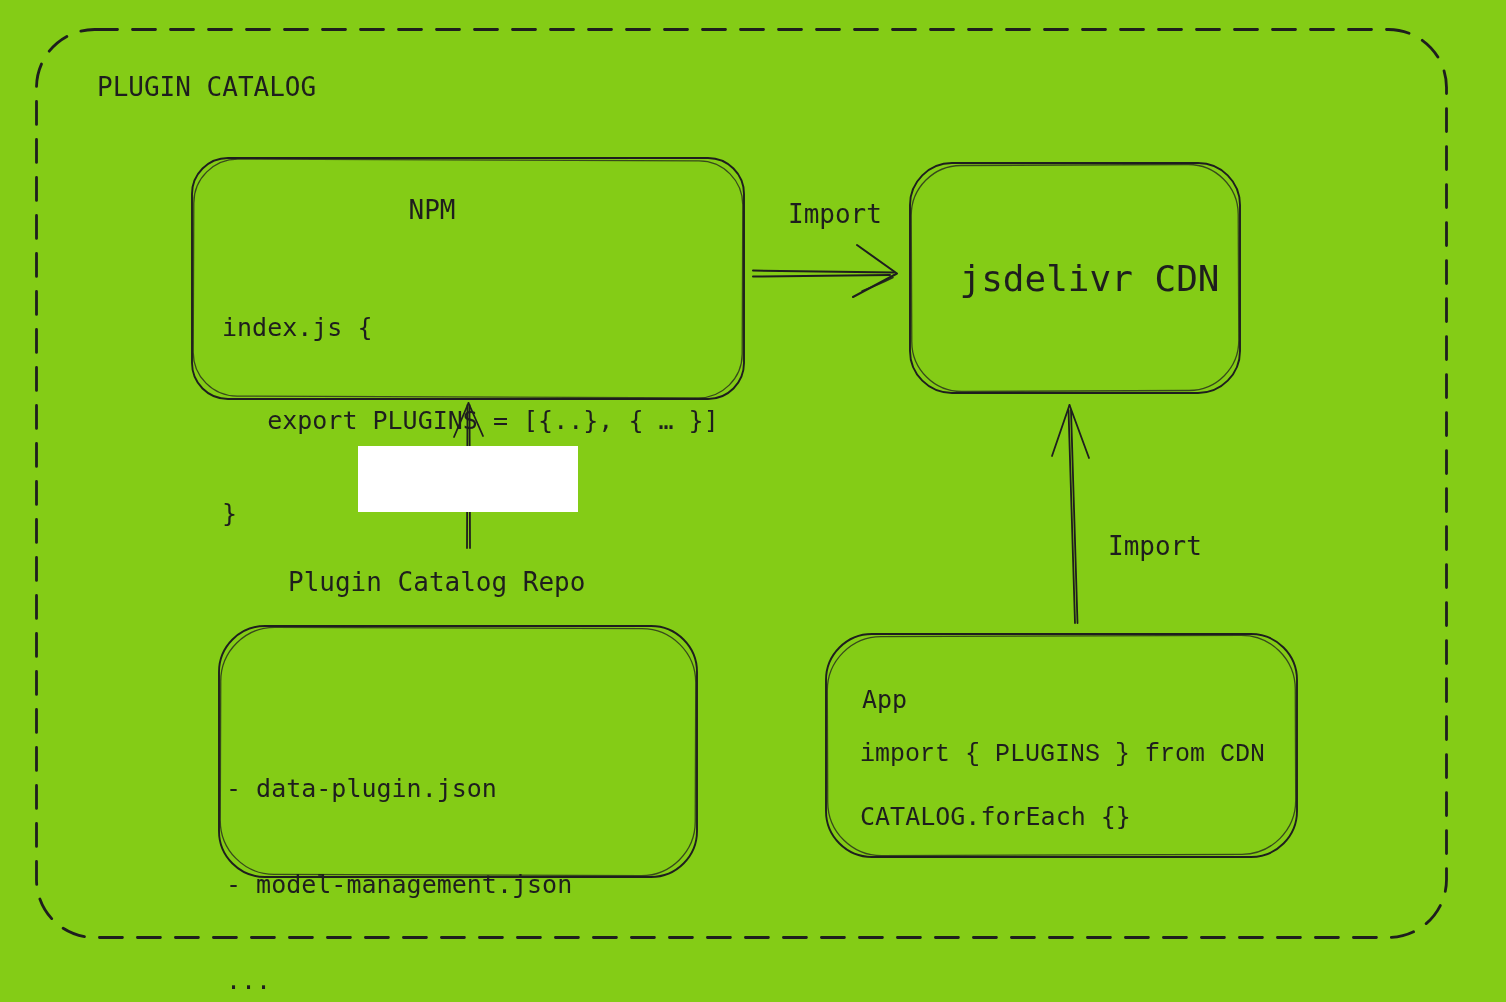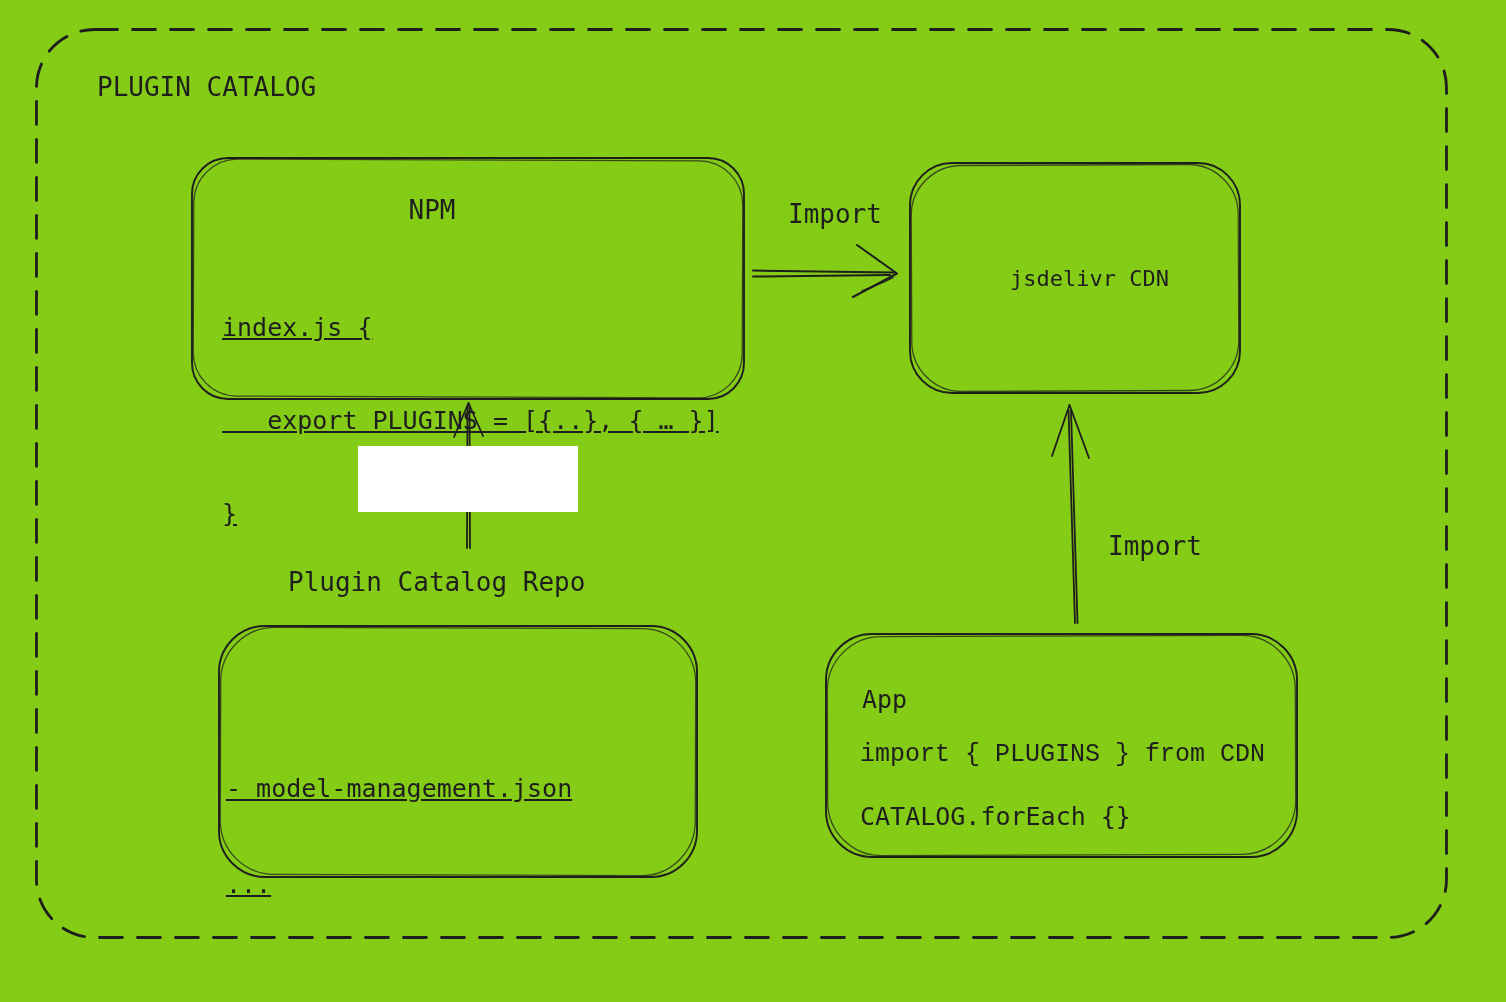--- a/index.html
+++ b/index.html
@@ -21,21 +21,21 @@
     width: 1506px; height: 1002px;
   }
   .txt {
     position: absolute;
     font-size: 25px;
     line-height: 31px;
     white-space: pre;
     color: #1e1e1e;
   }
   .center { text-align: center; }
-  .code-block .txt-line { white-space: pre; text-decoration: underline; }
+  .code-block .txt-line { white-space: pre; }
   .edge-label-island {
     background: #ffffff;
     padding: 2px 6px;
   }
   .cdn-label-wrap {
     position: absolute;
     display: flex;
     align-items: center;
     justify-content: center;
   }
@@ -96,28 +96,29 @@
   <div class="txt center" style="left:192px; top:195px; width:480px; font-size:26px;">NPM</div>
   <div class="txt code-block" style="left:222px; top:250px;">
     <div class="txt-line">index.js {</div>
     <div class="txt-line">   export PLUGINS = [{..}, { … }]</div>
     <div class="txt-line">}</div>
   </div>
 
   <div class="txt" style="left:788px; top:199px; font-size:26px;">Import</div>
 
   <div class="cdn-label-wrap" style="left:910px; top:163px; width:330px; height:230px;">
-    <span class="txt" style="position:static; font-size:22px;margin-left:29px;">jsdelivr CDN</span>
+    <span class="txt" style="position:static; font-size:36px;margin-left:29px;">jsdelivr CDN</span>
   </div>
 
   <div class="txt center edge-label-island" style="left:358px; top:446px; width:220px;">
   </div>
 
   <div class="txt" style="left:288px; top:567px; font-size:26px;">Plugin Catalog Repo</div>
   <div class="txt code-block" style="left:226px; top:709px; line-height:32px;">
+    <div class="txt-line">- data-plugin.json</div>
     <div class="txt-line">- model-management.json</div>
     <div class="txt-line">...</div>
   </div>
 
   <div class="txt" style="left:862px; top:684px;">App</div>
   <div class="txt" style="left:860px; top:739px;font-family:Liberation Mono, monospace;">import { PLUGINS } from CDN</div>
   <div class="txt" style="left:860px; top:801px;">CATALOG.forEach {}</div>
 
   <div class="txt" style="left:1108px; top:519px; font-size:26px;margin-top:12px;">Import</div>
 

